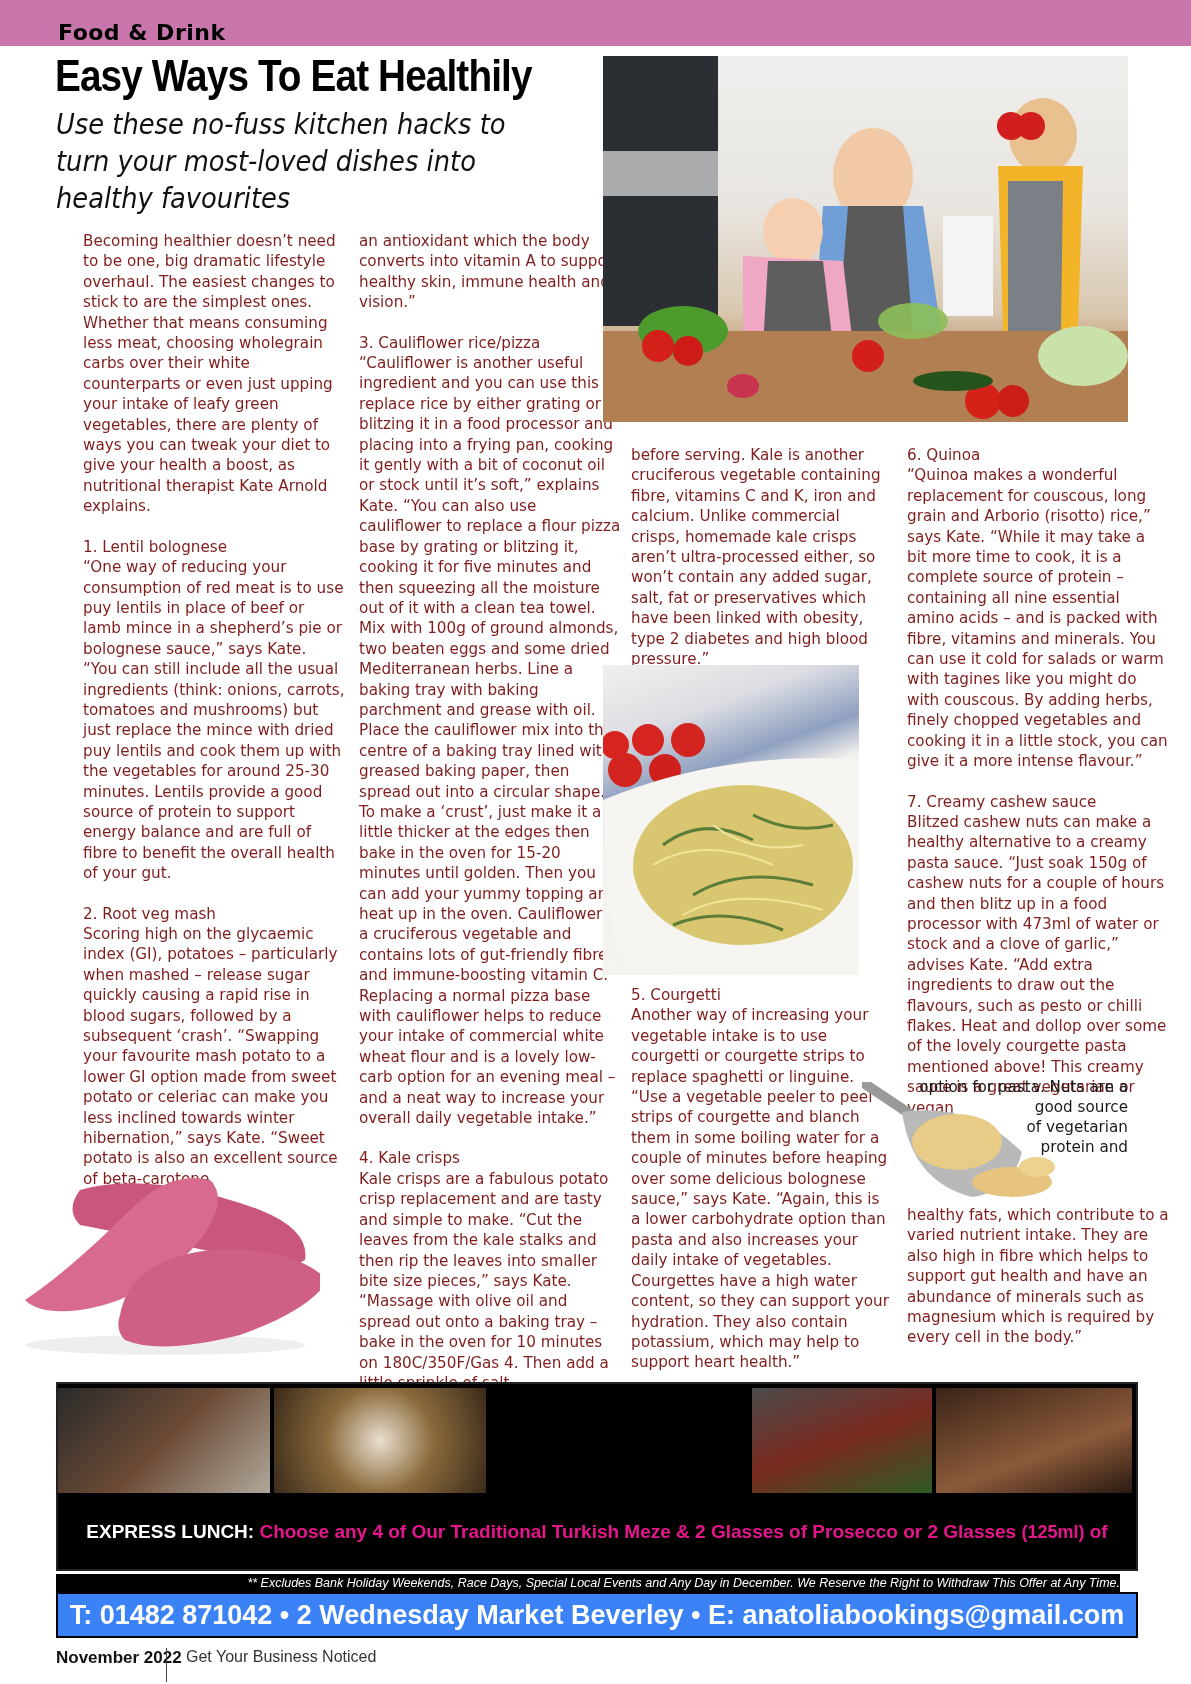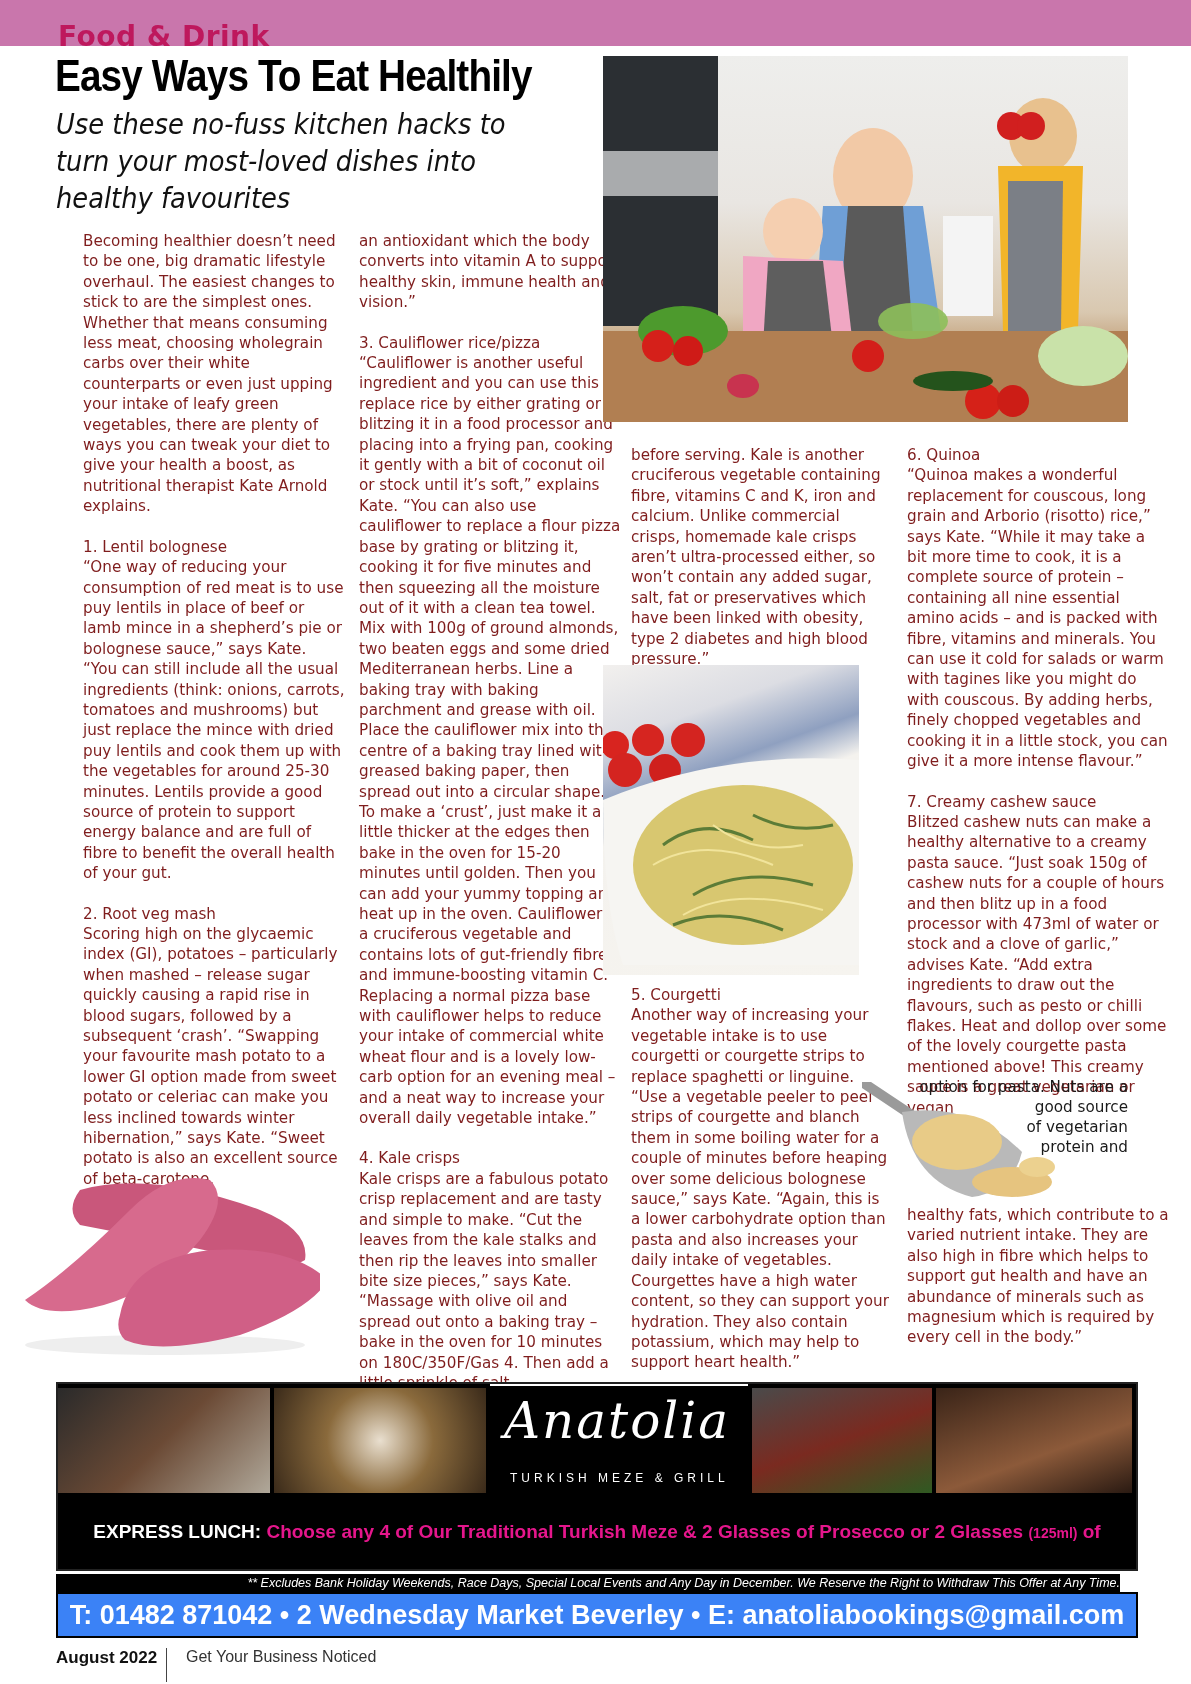--- a/index.html
+++ b/index.html
@@ -1,19 +1,19 @@
 <!DOCTYPE html>
 <html><head>
 <meta charset="utf-8">
 <style>
   html, body { margin:0; padding:0; }
   body { width:1191px; height:1684px; background:#ffffff; position:relative; overflow:hidden;
          font-family:"Liberation Sans", sans-serif; color:#1a1a1a; }
   .topbar { position:absolute; left:0; top:0; width:1191px; height:46px; background:#c976ac; }
-  .section-label { position:absolute; left:58px; top:20px; font-size:28px; font-weight:bold; color:#be185d;
+  .section-label { position:absolute; left:58px; top:20px; font-size:22px; font-weight:bold; color:#000000;
                    font-family:"DejaVu Sans", sans-serif; letter-spacing:0.5px; }
   .headline { position:absolute; left:55px; top:50px; font-size:45px; font-weight:bold; color:#000;
               font-family:"Liberation Sans", sans-serif; transform:scaleX(0.86); transform-origin:left top;
               letter-spacing:-1px; white-space:nowrap; }
   .standfirst { position:absolute; left:56px; top:106px; width:500px; font-size:28px; font-style:italic;
                 line-height:37px; color:#111; font-family:"DejaVu Sans", sans-serif; font-weight:normal;
                 transform:scaleX(0.92); transform-origin:left top; }
   .col { position:absolute; font-size:15.2px; line-height:20.4px; color:#7f1d1d;
          font-family:"DejaVu Sans", sans-serif;margin-left:27px; }
   .col p { margin:0; }
@@ -35,21 +35,21 @@
   .ph-cashew { left:862px; top:1082px; width:200px; height:122px; }
   .ad { position:absolute; left:56px; top:1382px; width:1078px; height:185px; background:#000; border:2px solid #222; }
   .ad-img { position:absolute; top:4px; height:105px; }
   .ad-logo { position:absolute; left:432px; top:0; width:258px; height:114px; background:#000; border-top:2px solid #fff;}
   .ad-logo .script { position:absolute; left:14px; top:6px; font-family:"DejaVu Serif", serif; font-style:italic;
      color:#fff; font-size:50px; letter-spacing:2px; }
   .ad-logo .sub { position:absolute; left:20px; top:85px; color:#fff; font-size:12px; letter-spacing:4px; }
   .ad-line1 { position:absolute; left:0; right:0; top:137px; text-align:center; font-weight:bold; font-size:19px; color:#e5168c; white-space:nowrap; }
   .ad-line2 { position:absolute; left:0; right:0; top:164px; text-align:center; font-weight:bold; font-size:19px; color:#e5168c; white-space:nowrap;margin-top:44px; }
   .white { color:#fff; }
-  .small { font-size:14px; font-weight:bold; }
+  .small { font-size:18px; font-weight:bold; }
   .ad-disclaimer { position:absolute; left:56px; top:1574px; width:1064px; text-align:right; font-style:italic; font-size:12.5px; color:#fff; background:#000; height:18px; line-height:18px; }
   .ad-contact { position:absolute; left:56px; top:1592px; width:1078px; height:42px; background:#3b82f6; border:2px solid #000;
      color:#fff; font-size:27px; font-weight:bold; text-align:center; line-height:42px; white-space:nowrap;
      font-family:"Liberation Sans", sans-serif; }
   .footer-date { position:absolute; left:56px; top:1648px; font-size:17px; font-weight:bold; color:#111; }
   .footer-sep { position:absolute; left:166px; top:1648px; width:1px; height:34px; background:#444; }
   .footer-tag { position:absolute; left:186px; top:1648px; font-size:16px; color:#333; }
 </style>
 </head>
 <body>
@@ -173,38 +173,34 @@
   </svg>
 </div>
 
 <div class="col c4b">
   <p>healthy fats, which contribute to a varied nutrient intake. They are also high in fibre which helps to support gut health and have an abundance of minerals such as magnesium which is required by every cell in the body.”</p>
 </div>
 
 <div class="ad">
   <div class="ad-img" style="left:0; width:212px; background:linear-gradient(135deg,#2a2a2a,#6b4a35 50%,#b0a89a);"></div>
   <div class="ad-img" style="left:216px; width:212px; background:radial-gradient(circle at 50% 50%,#e9dfcf 0%,#8a6a3c 45%,#3a2a1a 100%);"></div>
-  <div class="ad-logo">
-    <div class="script">Anatolia</div>
-    <div class="sub">TURKISH MEZE &amp; GRILL</div>
-  </div>
   <div class="ad-img" style="left:694px; width:180px; background:linear-gradient(160deg,#4a4a4a,#7a2a20 50%,#2f5a22);"></div>
   <div class="ad-img" style="left:878px; width:196px; background:linear-gradient(160deg,#3a2418,#8c5a3a 60%,#2a1a12);"></div>
 
   <div class="ad-line1">
     <span class="white">EXPRESS LUNCH:</span>
     <span>Choose any 4 of Our Traditional Turkish Meze &amp; 2 Glasses of Prosecco or 2 Glasses</span>
     <span class="small">(125ml)</span>
     <span>of</span>
   </div>
   <div class="ad-line2">
     <span>House Wine or 2 Bottles of Efes Pilsner or 2 Soft Drinks</span>
     <span class="small">(Draft)</span>
     <span class="white">£24.95</span>
     <span>Available 12:00 - 16:00 Sunday to Thursday**</span>
   </div>
 </div>
 <div class="ad-disclaimer">** Excludes Bank Holiday Weekends, Race Days, Special Local Events and Any Day in December. We Reserve the Right to Withdraw This Offer at Any Time.</div>
 <div class="ad-contact">T: 01482 871042  •  2 Wednesday Market Beverley  •  E: anatoliabookings@gmail.com</div>
 
-<div class="footer-date">August 2022</div>
+<div class="footer-date">November 2022</div>
 <div class="footer-sep"></div>
 <div class="footer-tag">Get Your Business Noticed</div>
 
 </body></html>

